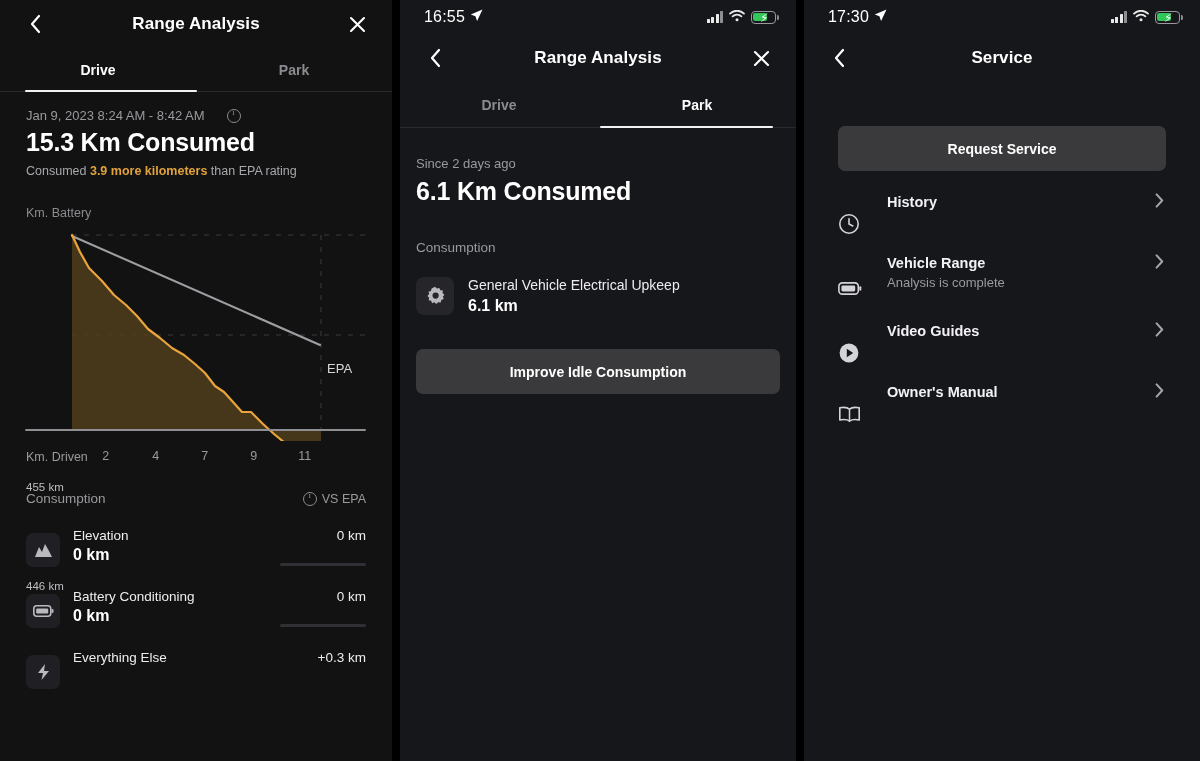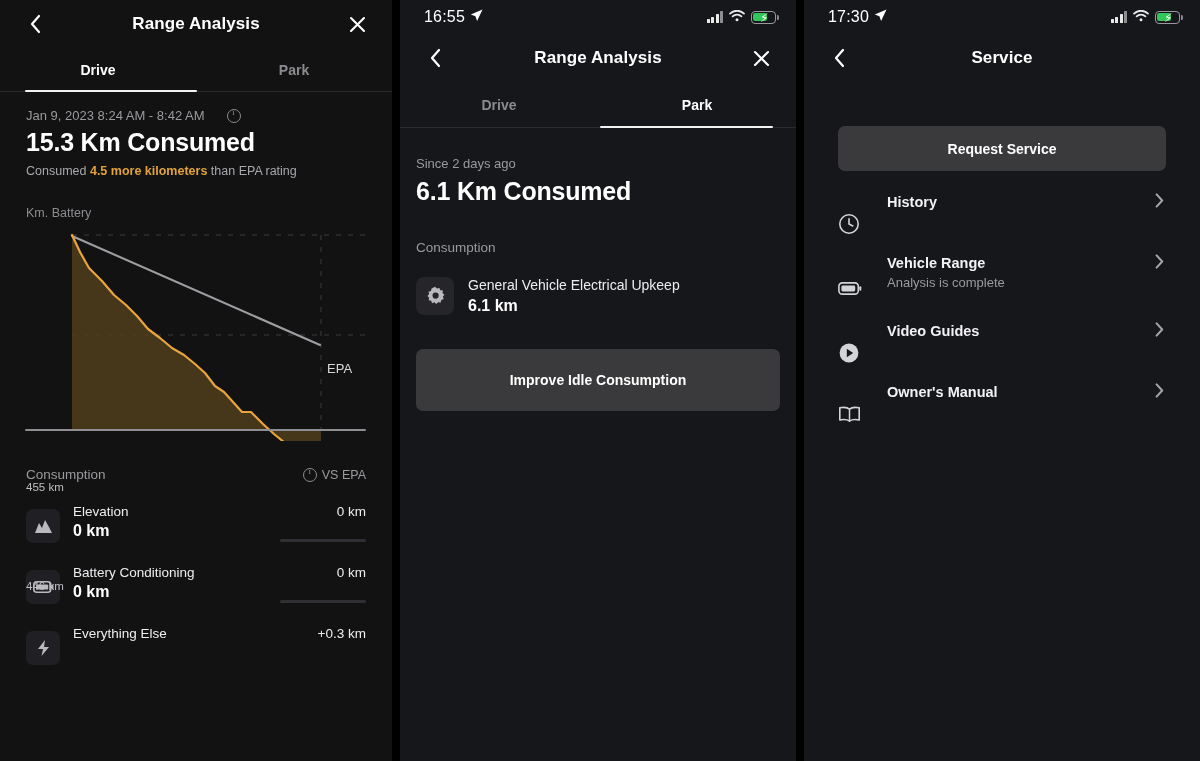--- a/index.html
+++ b/index.html
@@ -98,21 +98,21 @@
   .pk-pad{padding:0 16px;}
   .pk-since{color:#9a9a9e;font-size:13px;margin-top:28px;}
   .pk-big{color:#fff;font-size:25px;font-weight:700;margin-top:6px;letter-spacing:-.2px;}
   .pk-sec{color:#9a9a9e;font-size:13.5px;margin-top:34px;}
   .pk-row{display:flex;align-items:flex-end;margin-top:19px;}
   .pk-tile{width:38px;height:38px;border-radius:8px;background:#26262a;
            display:flex;align-items:center;justify-content:center;flex:0 0 auto;margin-top:3px;}
   .pk-txt{margin-left:14px;}
   .pk-txt .n{color:#ededf0;font-size:14px;}
   .pk-txt .v{color:#fff;font-size:16px;font-weight:700;margin-top:4px;}
-  .btn{height:62px;border-radius:7px;background:#3a3a3c;display:flex;align-items:center;
+  .btn{height:45px;border-radius:7px;background:#3a3a3c;display:flex;align-items:center;
        justify-content:center;color:#fff;font-size:14px;font-weight:700;cursor:pointer;}
   .btn-improve{margin-top:34px;}
 
   
   .sv-pad{padding:0 34px;}
   .btn-request{margin-top:44px;height:45px;}
   .sv-row{display:flex;height:61px;cursor:pointer;}
   .sv-ico{width:30px;flex:0 0 auto;display:flex;align-items:center;justify-content:flex-start;}
   .sv-lab{margin-left:19px;flex:1;}
   .sv-lab .t{color:#f2f2f5;font-size:14.5px;font-weight:700;}
@@ -147,21 +147,21 @@
       <div class="tabs-rule"></div>
       <div class="tab-underline" style="left:25px;width:172px;"></div>
     </div>
 
     <div class="pad">
       <div class="meta-row">
         <span>Jan 9, 2023 8:24 AM - 8:42 AM</span>
         <span class="info-circle"></span>
       </div>
       <div class="big-stat">15.3 Km Consumed</div>
-      <div class="sub-note"><span>Consumed </span><span class="hl">4.5 more kilometers</span><span> than EPA rating</span></div>
+      <div class="sub-note"><span>Consumed </span><span class="hl">3.9 more kilometers</span><span> than EPA rating</span></div>
       <div class="axis-title">Km. Battery</div>
     </div>
 
     <div class="chart-wrap">
       <svg width="392" height="215" viewBox="0 0 392 215">
 
         <g stroke="#3a3a3e" stroke-width="1" stroke-dasharray="5 7">
           <line x1="72" y1="9" x2="368" y2="9"></line>
           <line x1="72" y1="109" x2="368" y2="109"></line>
           <line x1="321" y1="9" x2="321" y2="203"></line>
@@ -174,20 +174,30 @@
         <line x1="72" y1="10" x2="320" y2="119" stroke="#9d9da2" stroke-width="2.1" stroke-linecap="round"></line>
 
         <path d="M72,9 L80,26 L89,42 L96,49 L102,55 L114,69 L126,79 L137,90 L148,103 L160,112 L172,122 L184,129 L195,138 L205,147 L215,160 L224,166 L233,176 L242,186 L251,186 L263,198 L274,208 L285,217 L296,226 L307,235 L318,242 L321,245" fill="none" stroke="#e9a53c" stroke-width="2.2" stroke-linejoin="round" stroke-linecap="round"></path>
 
         <line x1="26" y1="204" x2="365" y2="204" stroke="#8e8e93" stroke-width="2" stroke-linecap="round"></line>
       </svg>
       <div class="ylab" style="left:26px;top:255px;">455 km</div>
       <div class="ylab" style="left:26px;top:354px;">446 km</div>
     </div>
 
+    <div class="xaxis">
+      <span class="xlab">Km. Driven</span>
+      <span class="xticks">
+        <span style="left:18px;">2</span>
+        <span style="left:68px;">4</span>
+        <span style="left:117px;">7</span>
+        <span style="left:166px;">9</span>
+        <span style="left:217px;">11</span>
+      </span>
+    </div>
 
     <div class="epa-label">EPA</div>
 
     <div class="pad">
       <div class="sec-head">
         <span class="t">Consumption</span>
         <span class="r">
           <span class="info-circle"></span>
           <span>VS EPA</span>
         </span>

